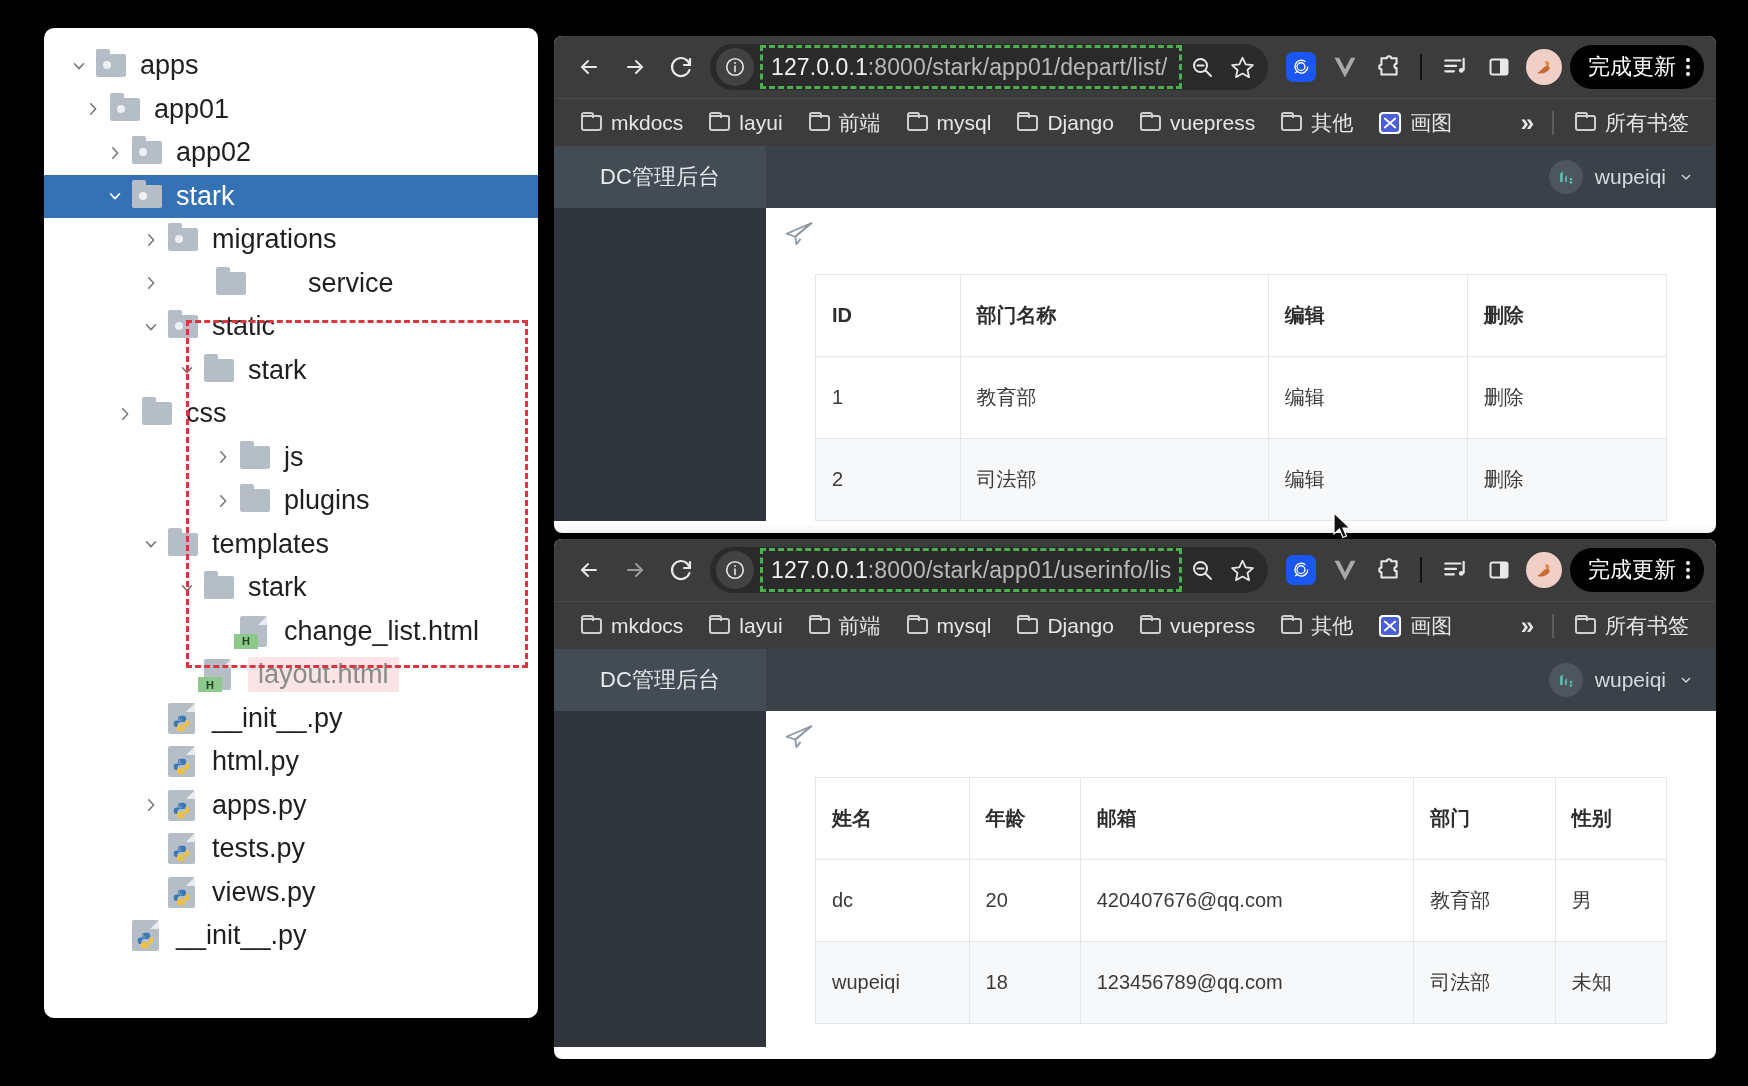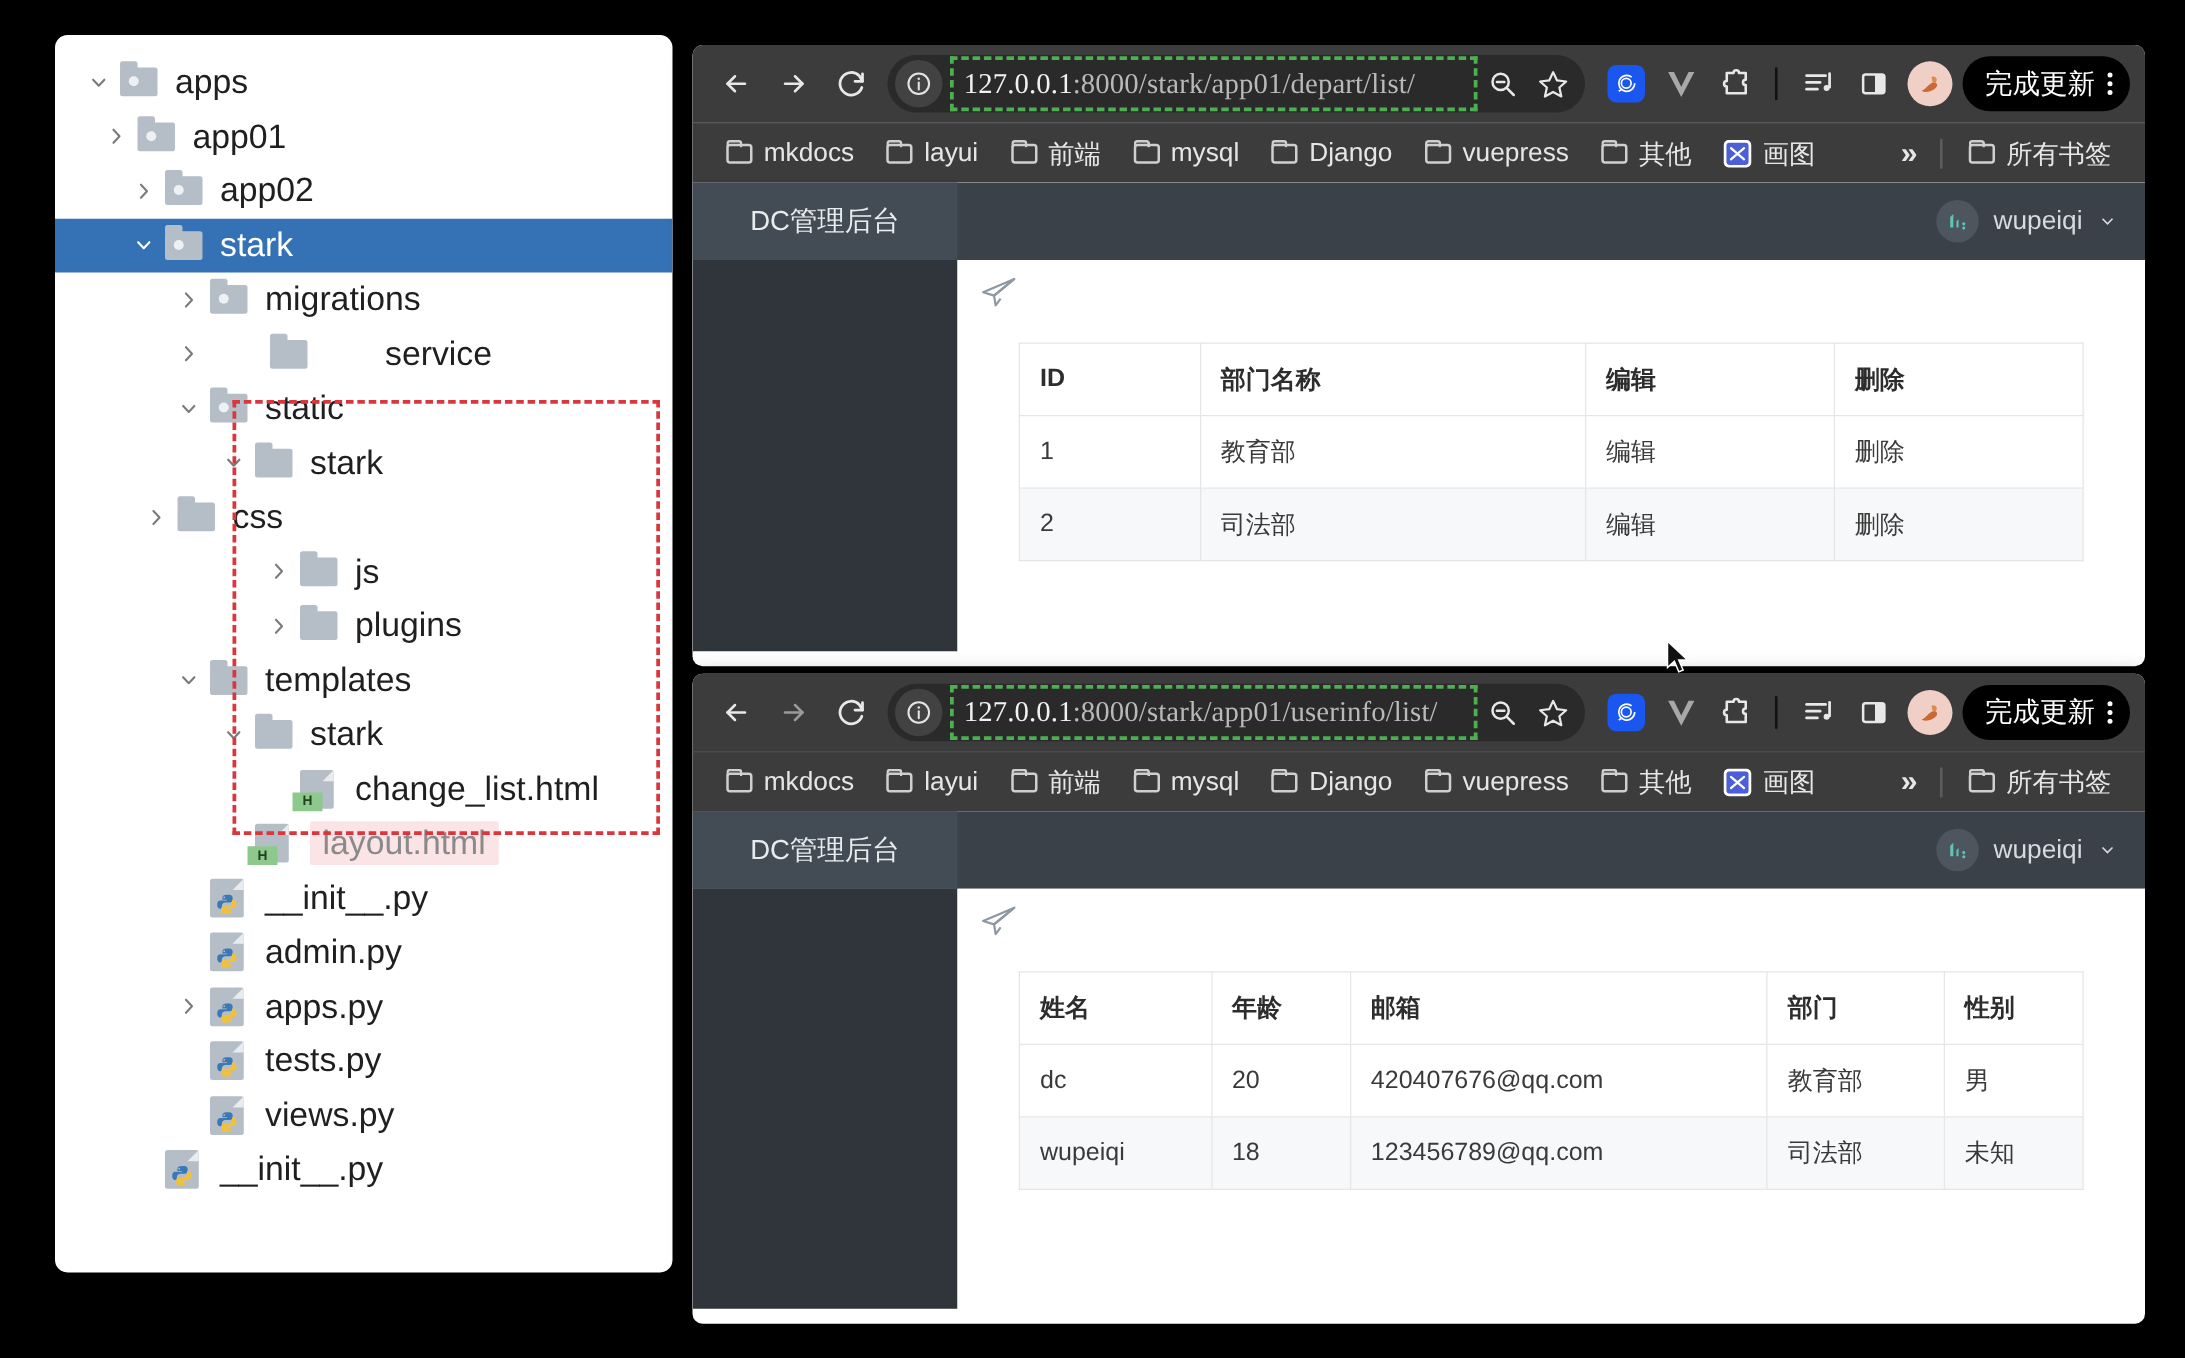--- a/index.html
+++ b/index.html
@@ -97,21 +97,21 @@
     position: relative;
   }
   .nav-btn {
     width: 46px; height: 46px; border-radius: 50%;
     display: flex; align-items: center; justify-content: center;
     color: #e8e8e8; flex: 0 0 auto;
   }
   .omnibox {
     flex: 1 1 auto; height: 46px; background: #2a2a2a; border-radius: 23px;
     display: flex; align-items: center; margin: 0 10px 0 6px;
-    padding-left: 6px; min-width: 0; position: relative; font-family: Liberation Serif, serif;
+    padding-left: 6px; min-width: 0; position: relative;
   }
   .omni-info {
     width: 38px; height: 38px; border-radius: 50%; background: #424242;
     display:flex; align-items:center; justify-content:center; color:#e3e3e3;
     flex: 0 0 auto; margin-right: 6px;
   }
   .url-wrap {
     flex: 1 1 auto; min-width: 0; display:flex; align-items:center;
     position: relative; height: 44px;
     border: 3px dashed #4caf50;
@@ -194,21 +194,21 @@
   .app-body { display:flex; }
   .app-side { width: 212px; flex: 0 0 212px; background:#2f353b; }
   .app-main { flex:1 1 auto; background:#ffffff; position:relative; padding: 18px 0 0 0; }
   .plane { position:absolute; left: 18px; top: 12px; }
 
   table.grid {
     border-collapse: collapse; width: 852px; margin: 48px auto 0 auto;
     font-size: 20px; color:#3a3a3a;
   }
   table.grid th, table.grid td {
-    border: 1px solid #e4e6e8; padding: 15px 16px; text-align: left; font-weight: normal;
+    border: 1px solid #e4e6e8; padding: 27px 16px; text-align: left; font-weight: normal;
   }
   table.grid th { color:#2d2d2d; font-weight: bold; background:#ffffff; }
   table.grid tr.alt td { background:#f7f8f9; }
 
   .cursor-arrow { position: absolute; left: 1333px; top: 512px; z-index: 50; }
 </style>
 </head>
 <body>
 
 <div id="root">
@@ -391,21 +391,21 @@
         <div class="tree-row" style="padding-left: 90px;">
           <span class="twisty"></span>
           <span class="ficon" style="display: flex; align-items: center;">
             <span class="pyfile">
               <svg class="snake" viewBox="0 0 24 24">
                 <path d="M11.8 2.2c-2.6 0-4.3.9-4.3 2.9v2.2h4.6v.8H5.5c-2 0-3.3 1.3-3.3 4.1 0 2.7 1.1 4.2 3.1 4.2h1.6v-2.6c0-2.1 1.6-3.6 3.7-3.6h4.3c1.7 0 2.9-1.2 2.9-2.8V5.1c0-1.7-1.3-2.7-3-2.9h-2.9zM9.3 4.1a.9.9 0 1 1 0 1.8.9.9 0 0 1 0-1.8z" fill="#3a79b8"></path>
                 <path d="M12.2 21.8c2.6 0 4.3-.9 4.3-2.9v-2.2h-4.6v-.8h6.6c2 0 3.3-1.3 3.3-4.1 0-2.7-1.1-4.2-3.1-4.2h-1.6v2.6c0 2.1-1.6 3.6-3.7 3.6H9.1c-1.7 0-2.9 1.2-2.9 2.8v2.3c0 1.7 1.3 2.7 3 2.9h3zM14.7 19.9a.9.9 0 1 1 0-1.8.9.9 0 0 1 0 1.8z" fill="#f0c13d"></path>
               </svg>
             </span>
           </span>
-          <span class="label">admin.py</span>
+          <span class="label">html.py</span>
         </div>
         <div class="tree-row" style="padding-left: 90px;">
           <span class="twisty">
             <svg width="18" height="18" viewBox="0 0 24 24" fill="none" stroke="currentColor" stroke-width="2.2" stroke-linecap="round" stroke-linejoin="round">
               <polyline points="9 5 15.5 12 9 19"></polyline>
             </svg>
           </span>
           <span class="ficon" style="display: flex; align-items: center;">
             <span class="pyfile">
               <svg class="snake" viewBox="0 0 24 24">

